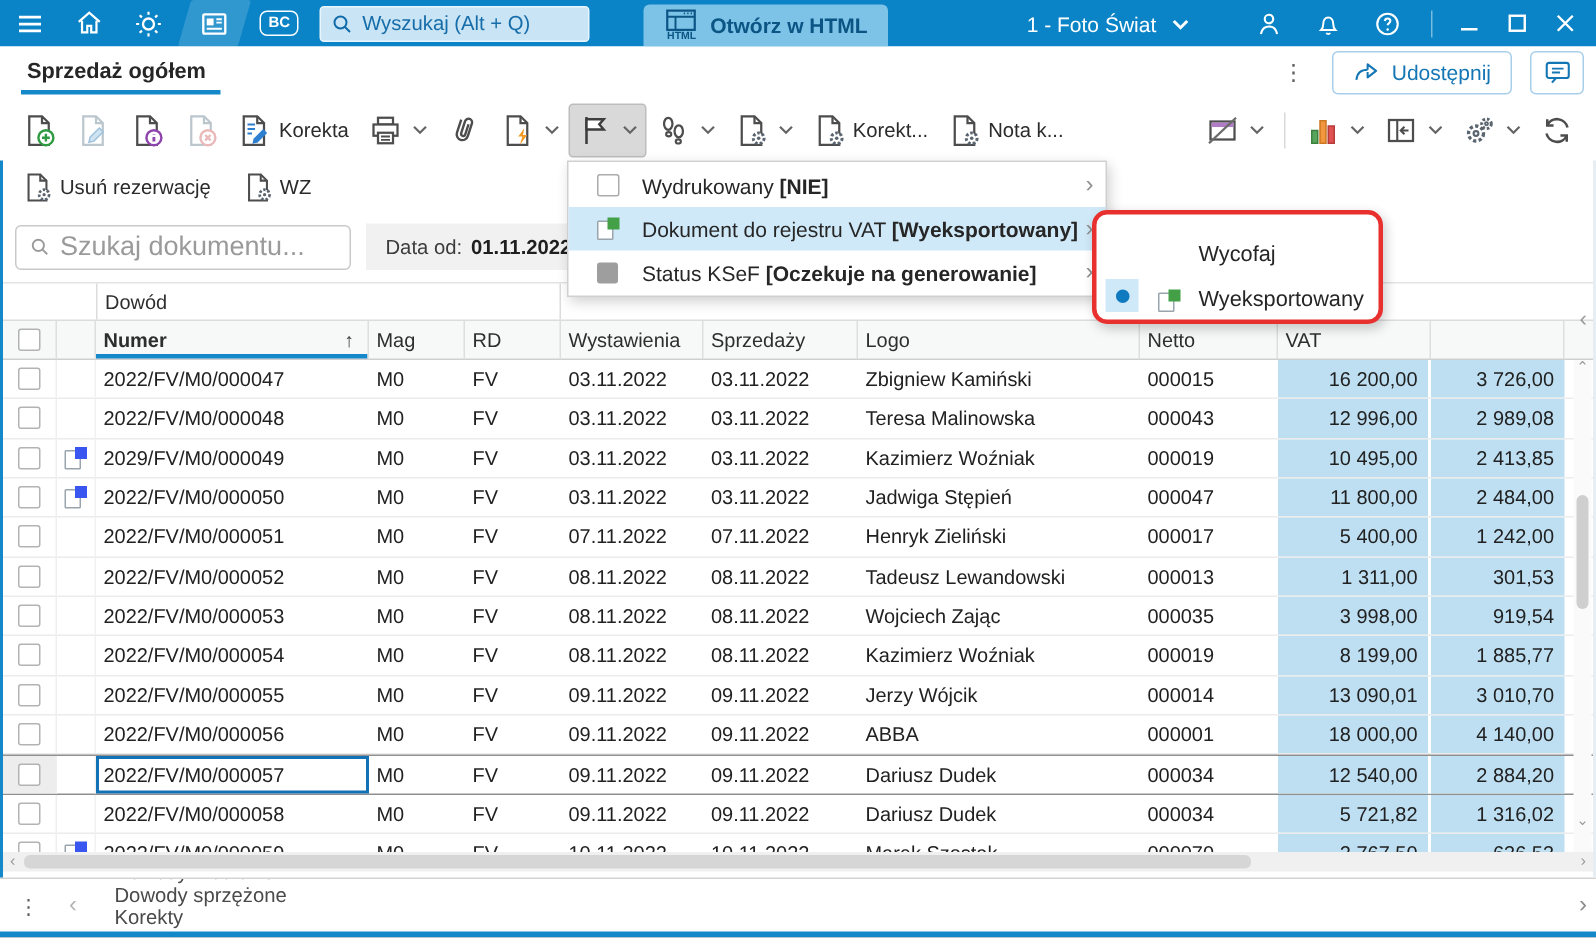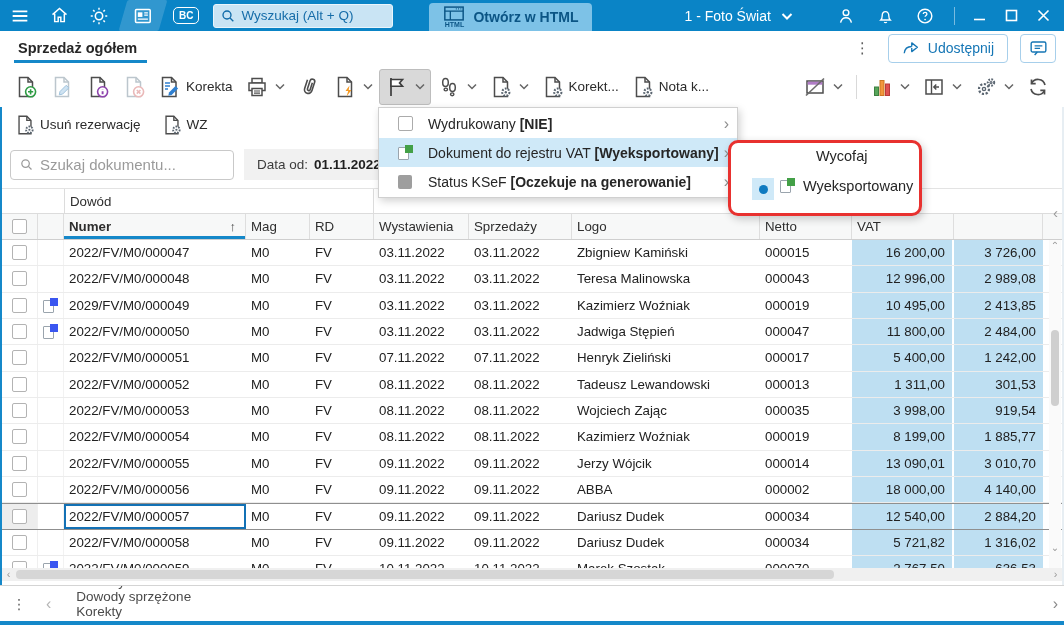--- a/index.html
+++ b/index.html
@@ -43,21 +43,21 @@
   .tbtn{display:flex;align-items:center;gap:4px;height:36px;padding:0 5px;border-radius:3px;border:1px solid transparent;cursor:pointer;font-size:13.5px;color:#2b2b2b;background:transparent}
   .tbtn.pressed{background:#d9d9d9;border-color:#bdbdbd}
   .chev{margin-left:2px}
   .tdiv{width:1px;height:24px;background:#d9d9d9;margin:0 7px}
   .toolbar-right{margin-left:auto;display:flex;align-items:center}
   .toolbar2{position:absolute;left:2px;top:108px;right:2px;height:33px;display:flex;align-items:center;padding:0 6px;background:#fff}
 
   
   .filterbar{position:absolute;left:2px;top:141px;right:2px;height:47px;display:flex;align-items:center;background:#fff}
   .doc-search{display:flex;align-items:center;border:1px solid #c9c9c9;border-radius:4px;height:30px;width:224px;margin-left:8px;padding:0 8px;background:#fff}
-  .doc-search input{border:none;outline:none;font-size:15px;color:#a16207;width:170px;margin-left:6px}
+  .doc-search input{border:none;outline:none;font-size:18px;color:#a16207;width:170px;margin-left:6px}
   .doc-search input::placeholder{color:#9a9a9a;opacity:1}
   .date-chip{display:flex;align-items:center;gap:6px;background:#f1f1f1;height:31px;padding:0 13px;margin-left:10px;font-size:13.5px;color:#3c3c3c}
   .date-chip b{color:#1f1f1f}
 
   
   .gridwrap{position:absolute;left:2px;top:188px;right:2px;height:397px;background:#fff;overflow:hidden}
   .gridrow{display:grid;grid-template-columns:var(--cols);align-items:center}
   .grouprow{height:26px;border-top:1px solid #e3e3e3;border-bottom:1px solid #dcdcdc;font-size:13.3px;color:#2e2e2e}
   .groupcell{grid-column:3/6;height:100%;display:flex;align-items:center;padding-left:5px;border-left:1px solid #dcdcdc;border-right:1px solid #dcdcdc}
   .headrow{height:26px;background:#f7f8f8;border-bottom:1px solid #cfcfcf;font-size:13.3px;color:#2e2e2e}
@@ -106,21 +106,21 @@
   .menu-item{display:flex;align-items:center;height:29px;padding:0 8px 0 16px;font-size:14px;color:#262626;cursor:pointer}
   .menu-item.hl{background:var(--hl)}
   .mi-icon{width:20px;display:flex;justify-content:center;margin-right:13px}
   .mi-label{flex:1}
   .mi-chev{color:#8f8f8f;font-size:16px}
   .cb-empty{width:15px;height:15px;border:1px solid #ababab;border-radius:2px;background:#fff;display:inline-block}
   .sq-gray{width:14px;height:14px;background:#9e9e9e;border-radius:2px;display:inline-block}
 
   
   .submenu{position:absolute;left:728px;top:140px;width:194px;background:#fff;border:3px solid var(--red);border-radius:10px;box-shadow:2px 3px 8px rgba(0,0,0,.2);z-index:31;padding:5px 0}
-  .sm-item{display:flex;align-items:flex-start;height:30px;font-size:14.5px;color:#262626;cursor:pointer;padding:0 21px}
+  .sm-item{display:flex;align-items:flex-end;height:30px;font-size:14.5px;color:#262626;cursor:pointer;padding:0 4px}
   .sm-chip{width:26px;display:flex;justify-content:center;margin-right:6px}
   .sel-chip{width:22px;height:22px;background:var(--hl);display:flex;align-items:center;justify-content:center}
   .sel-dot{width:9px;height:9px;border-radius:50%;background:#0f7ac0}
   .sm-icslot{width:24px;display:flex;justify-content:center;margin-right:8px}
 </style>
 </head>
 <body>
 
 <div class="app">
 
@@ -615,21 +615,21 @@
     <div class="c c-check">
             <span class="cb"></span>
           </div>
     <div class="c c-flag"></div>
     <div class="c c-numer">2022/FV/M0/000056</div>
     <div class="c c-mag">M0</div>
     <div class="c c-rd">FV</div>
     <div class="c c-wyst">09.11.2022</div>
     <div class="c c-sprz">09.11.2022</div>
     <div class="c c-nazwa">ABBA</div>
-    <div class="c c-logo">000002</div>
+    <div class="c c-logo">000001</div>
     <div class="c c-netto">18 000,00</div>
     <div class="c c-vat">4 140,00</div>
     <div class="c c-rest"></div>
   </div>
         <div class="gridrow row focused">
     <div class="c c-check">
             <span class="cb"></span>
           </div>
     <div class="c c-flag"></div>
     <div class="c c-numer">2022/FV/M0/000057</div>

